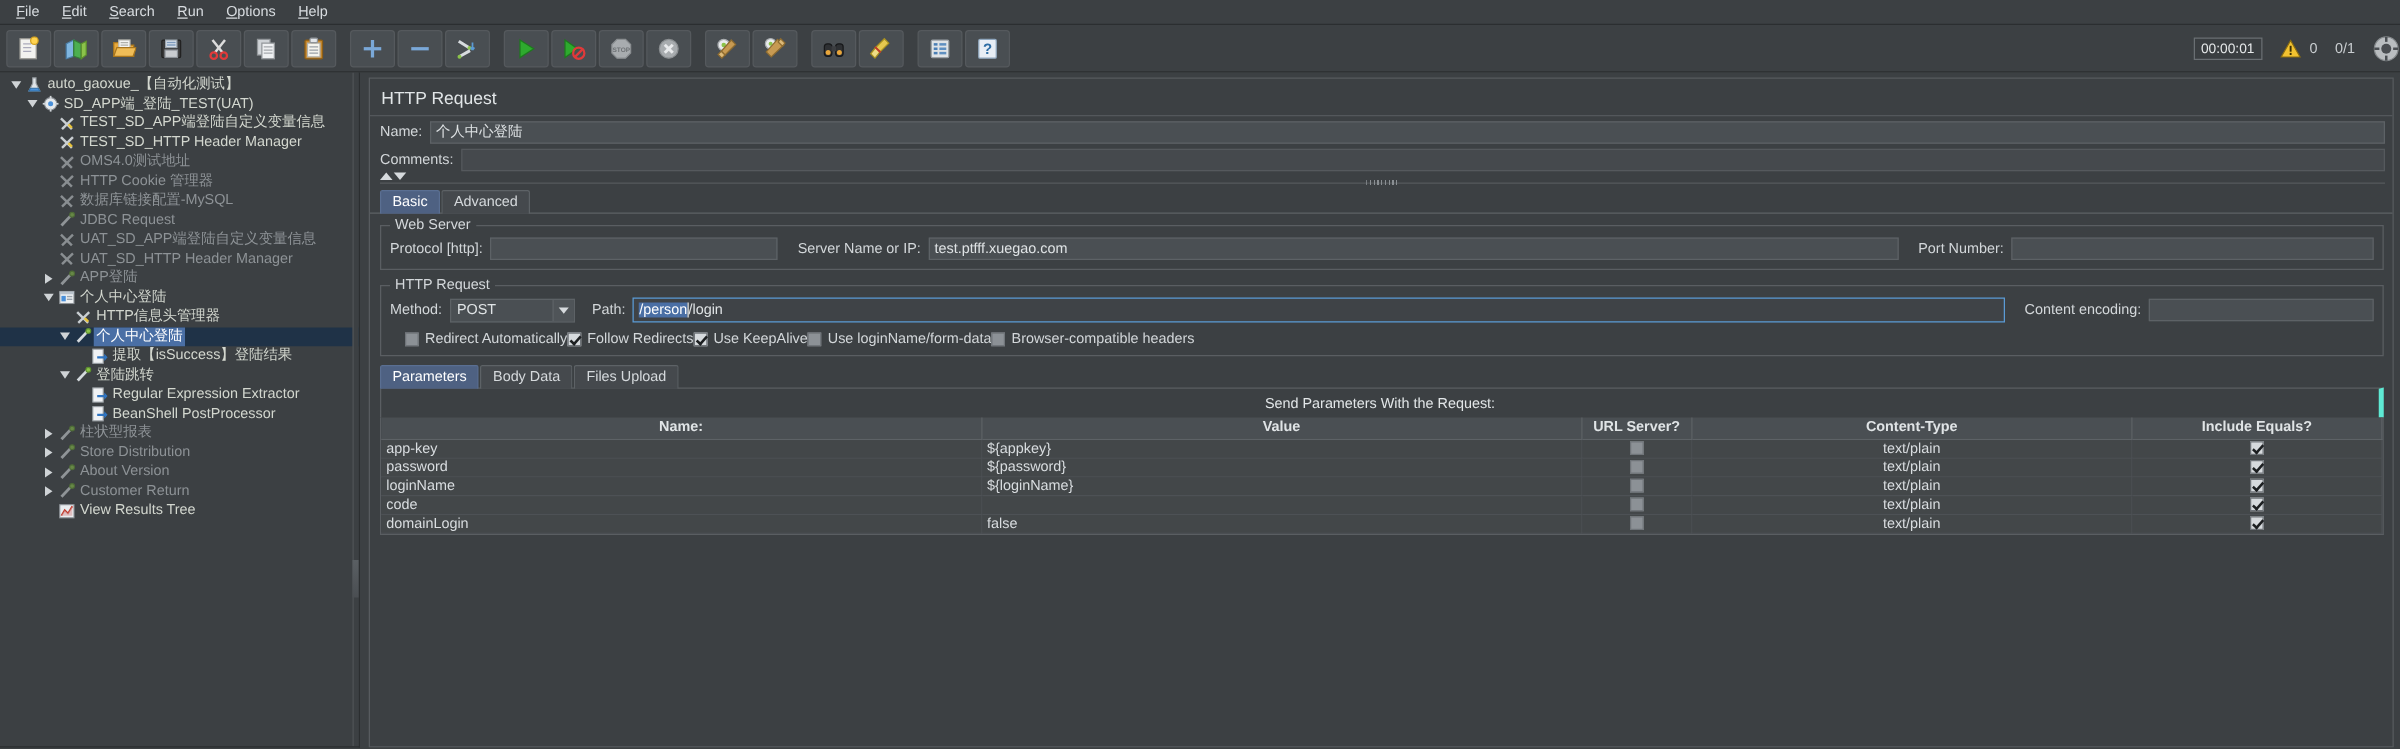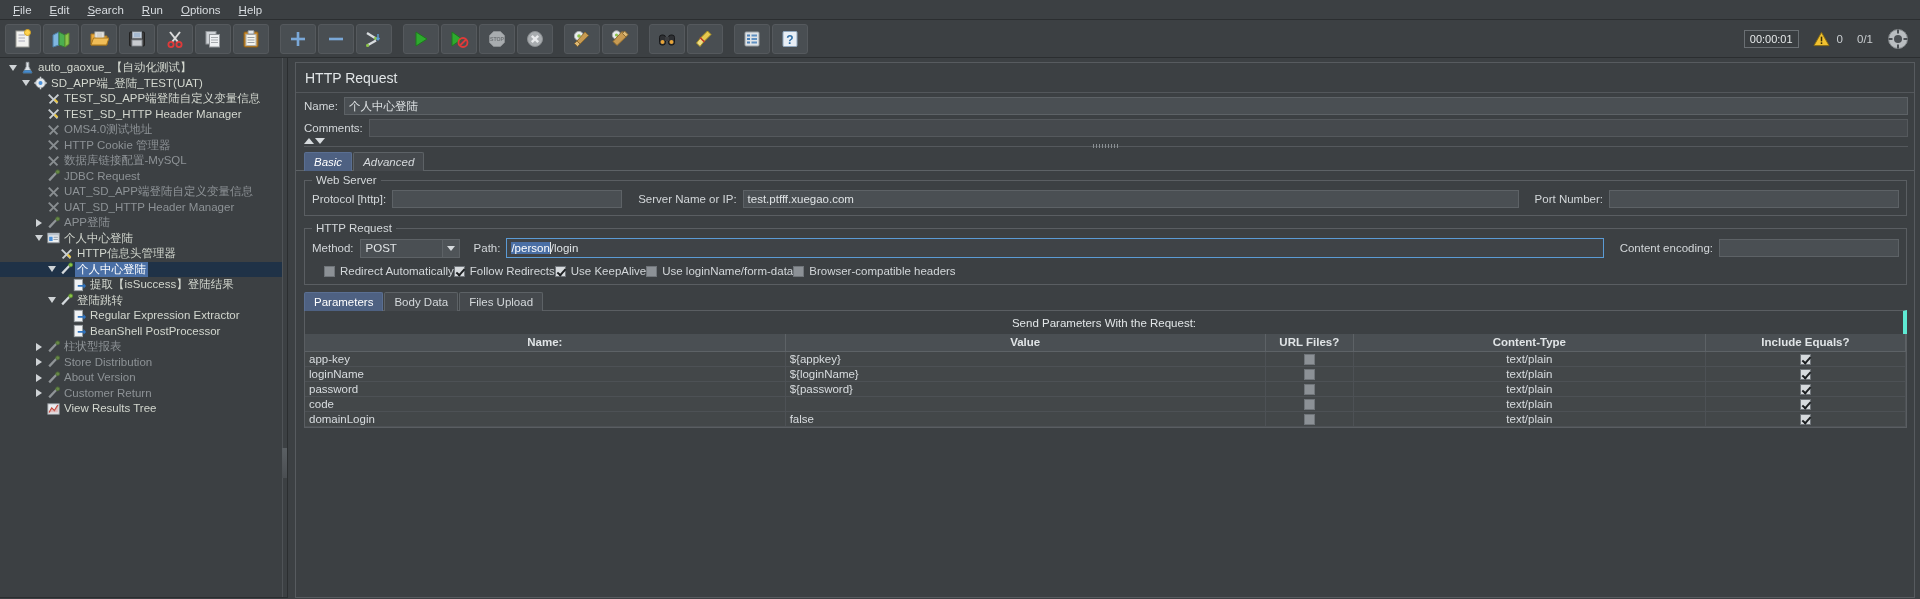--- a/index.html
+++ b/index.html
@@ -50,21 +50,21 @@
     border-radius: 3px;
     display: flex;
     align-items: center;
     justify-content: center;
     cursor: default;
     position: relative;
   }
   .tb-sep { width: 9px; }
   .tb-right {
     position: absolute;
-    right: 11px; top: 0; bottom: 0;
+    right: 0; top: 0; bottom: 0;
     display: flex;
     align-items: center;
     gap: 14px;
   }
   .timer-box {
     background: #3a3e41;
     border: 1px solid #6a6f73;
     padding: 2px 5px;
     font-size: 11px;
     color: #e6e9ea;
@@ -226,21 +226,20 @@
     background: repeating-linear-gradient(90deg,#8a8f93 0 1px,transparent 1px 3px);
   }
 
   
   .tabs {
     display: flex;
     align-items: flex-end;
     padding: 4px 0 0 8px;
     gap: 1px;
     border-bottom: 1px solid #5d6266;
-    font-style: italic;
   }
   .tab {
     padding: 3px 9px 3px 9px;
     font-size: 11.5px;
     background: #45494d;
     border: 1px solid #5d6266;
     border-bottom: none;
     border-radius: 2px 2px 0 0;
     color: #d5d9dc;
     cursor: default;
@@ -1004,43 +1003,43 @@
             <col style="width:30%">
               <col style="width:30%">
               <col style="width:5.5%">
               <col style="width:22%">
               <col style="width:12.5%">
           </colgroup>
           <thead>
             <tr>
               <th>Name:</th>
               <th>Value</th>
-              <th>URL Files?</th>
+              <th>URL Server?</th>
               <th>Content-Type</th>
               <th>Include Equals?</th>
             </tr>
           </thead>
           <tbody id="param-body">
               <tr>
                 <td>app-key</td>
                 <td>${appkey}</td>
                 <td class="c"><span class="cb-sm"></span></td>
                 <td style="text-align: center;">text/plain</td>
                 <td class="c"><span class="cb-sm checked"></span></td>
               </tr>
               <tr>
-                <td>loginName</td>
-                <td>${loginName}</td>
+                <td>password</td>
+                <td>${password}</td>
                 <td class="c"><span class="cb-sm"></span></td>
                 <td style="text-align: center;">text/plain</td>
                 <td class="c"><span class="cb-sm checked"></span></td>
               </tr>
               <tr>
-                <td>password</td>
-                <td>${password}</td>
+                <td>loginName</td>
+                <td>${loginName}</td>
                 <td class="c"><span class="cb-sm"></span></td>
                 <td style="text-align: center;">text/plain</td>
                 <td class="c"><span class="cb-sm checked"></span></td>
               </tr>
               <tr>
                 <td>code</td>
                 <td></td>
                 <td class="c"><span class="cb-sm"></span></td>
                 <td style="text-align: center;">text/plain</td>
                 <td class="c"><span class="cb-sm checked"></span></td>

